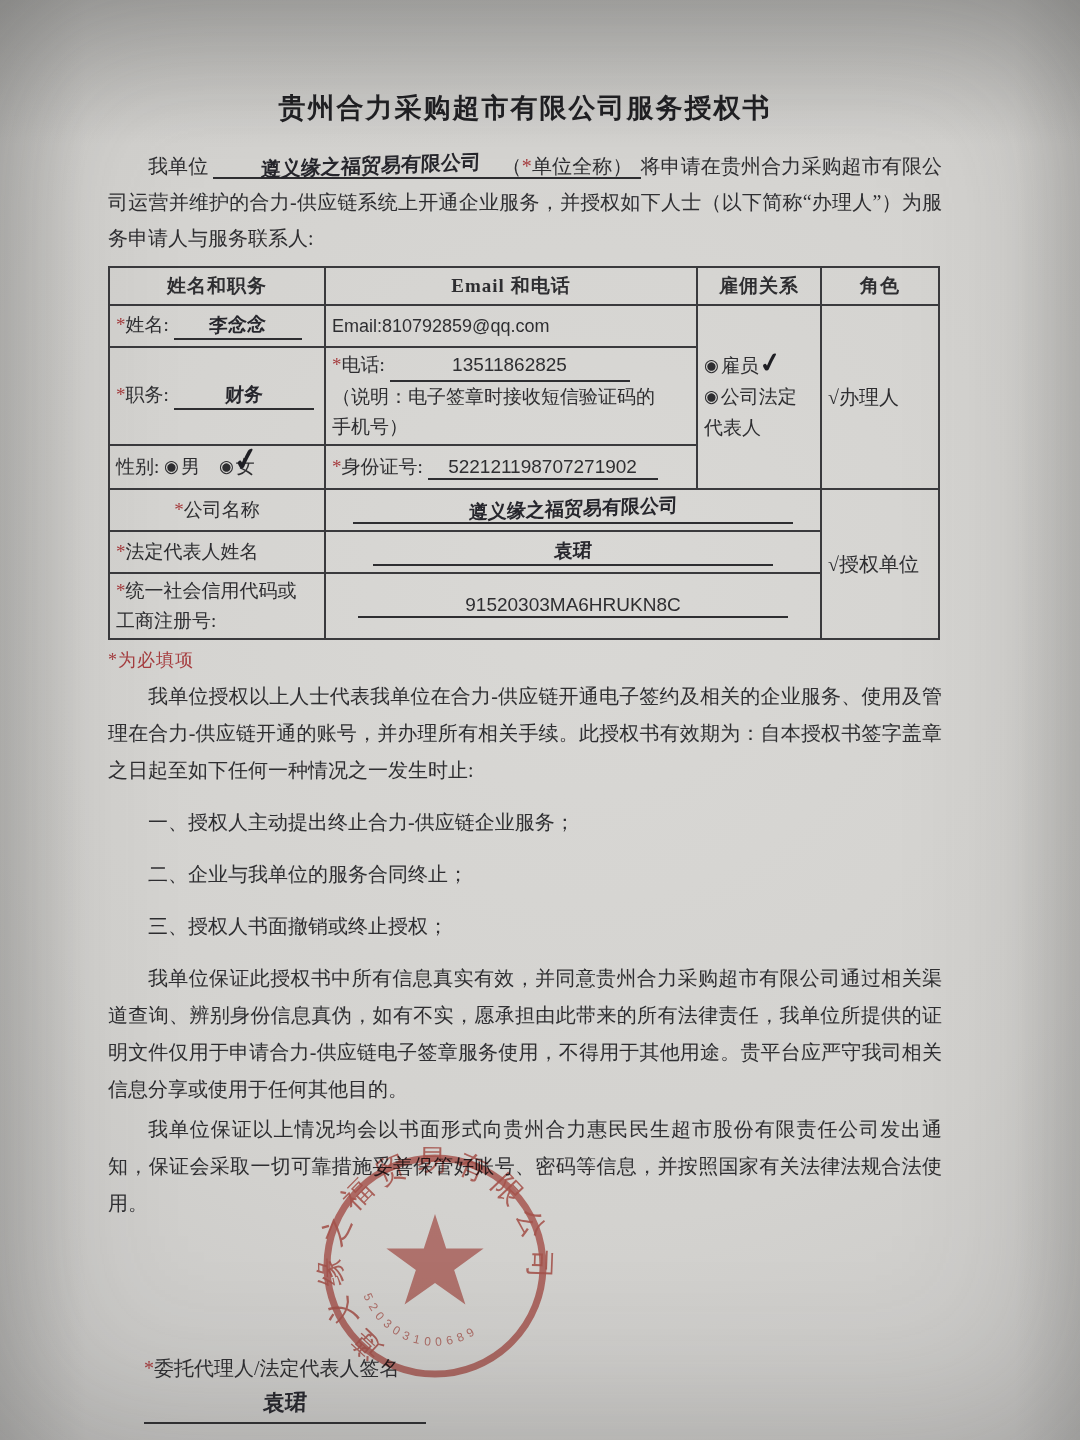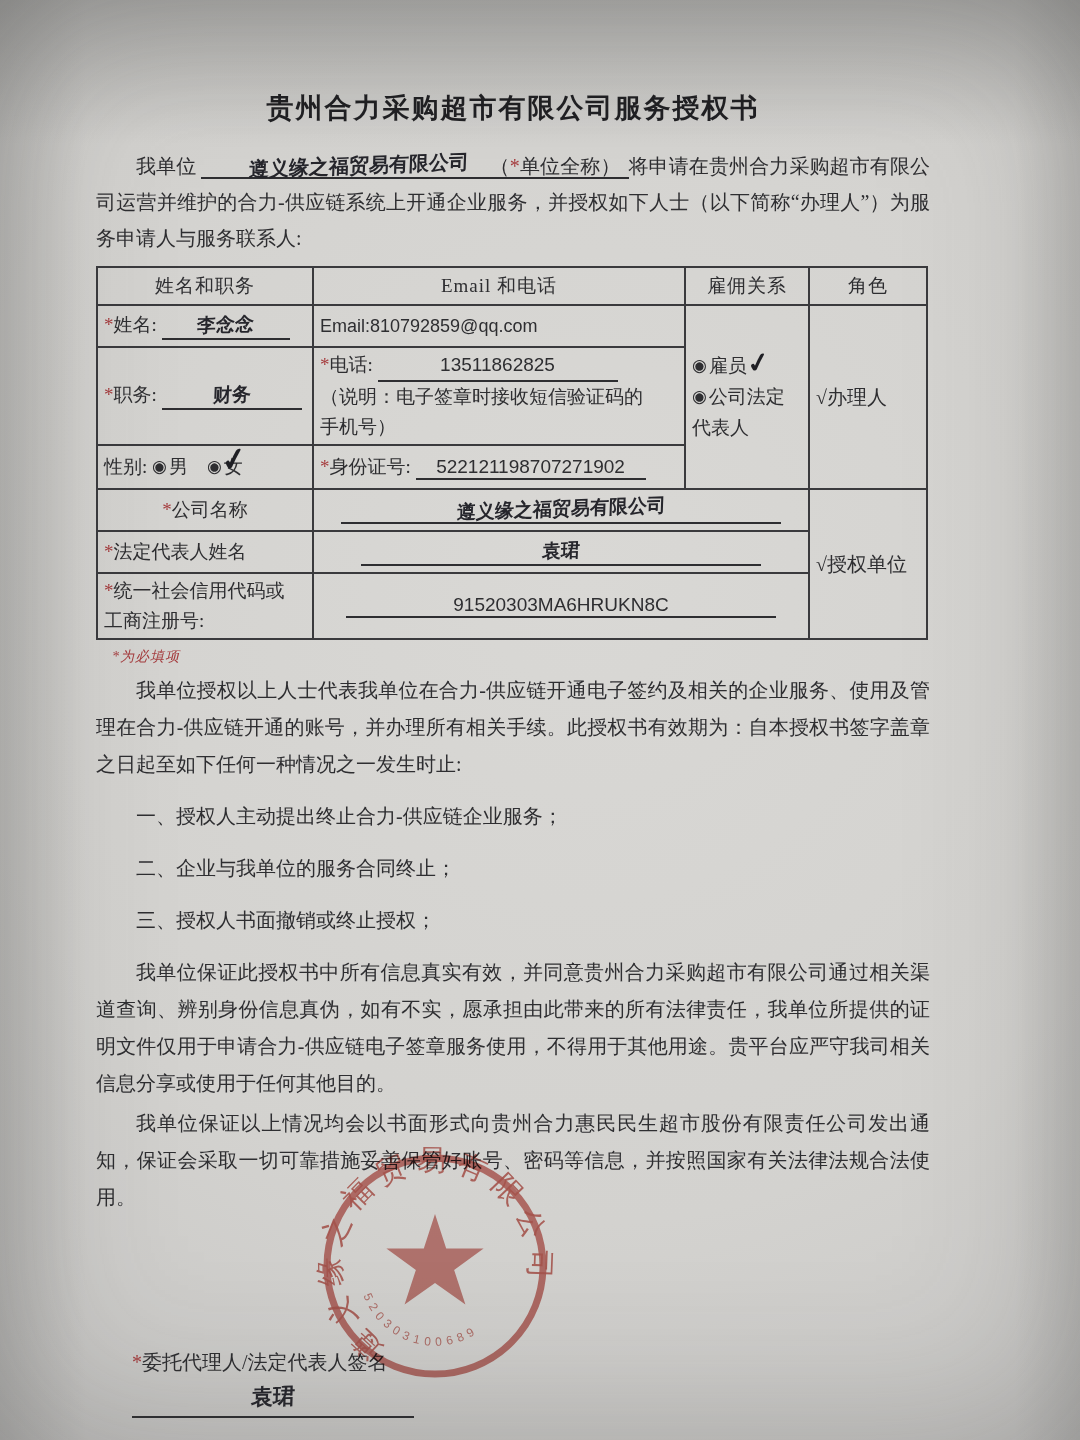--- a/index.html
+++ b/index.html
@@ -6,39 +6,39 @@
   body{
     width:1080px;height:1440px;position:relative;overflow:hidden;
     background:
       linear-gradient(180deg, rgba(120,120,118,.40), rgba(120,120,118,0) 10%),
       linear-gradient(90deg, rgba(120,120,118,.22), rgba(120,120,118,0) 8%, rgba(120,120,118,0) 94%, rgba(120,120,118,.18)),
       radial-gradient(130% 100% at 54% 40%, #d9d8d5 0%, #d3d2cf 45%, #c8c7c5 72%, #abaaa8 100%);
     font-family:"Liberation Serif","DejaVu Serif",serif;
     color:#2e2e31;
   }
   body::after{content:"";position:absolute;inset:0;box-shadow:inset 0 0 170px rgba(55,55,55,.30);pointer-events:none;}
-  .content{position:absolute;left:96px;top:90px;width:834px;}
+  .content{position:absolute;left:108px;top:90px;width:834px;}
   .doc-title{margin:0;text-align:center;font-size:27px;font-weight:bold;letter-spacing:2px;color:#1f1f22;}
   .intro{margin:22px 0 10px;font-size:20px;line-height:36px;text-align:justify;text-indent:2em;}
   .fill-under{border-bottom:2px solid #2e2e31;padding:0 8px;white-space:nowrap;}
   .handwritten{font-weight:700;display:inline-block;transform:rotate(-2deg) skewX(-4deg);color:#26262c;}
   .sans{font-family:"Liberation Sans","DejaVu Sans",sans-serif;}
   .red{color:#a63d3f;}
   .auth-table{border-collapse:collapse;width:830px;table-layout:fixed;font-size:19px;margin-top:4px;}
   .auth-table th,.auth-table td{border:2px solid #3a3a3d;padding:2px 6px;vertical-align:middle;}
-  .auth-table th{height:32px;text-align:center;font-weight:400;letter-spacing:1px;}
+  .auth-table th{height:32px;text-align:center;font-weight:700;letter-spacing:1px;}
   .cell-line{display:block;line-height:30px;}
   .u{display:inline-block;border-bottom:2px solid #2e2e31;text-align:center;}
   .radio{font-size:17px;position:relative;top:-1px;margin-right:2px;}
   .check{font-weight:700;font-size:27px;display:inline-block;transform:rotate(-10deg);color:#1f1f24;line-height:0;}
   .gender-female{position:relative;display:inline-block;}
   .gender-female .check{position:absolute;left:14px;top:6px;font-size:31px;}
   .role-cell{text-align:left;font-size:20px;}
   .center{text-align:center;}
-  .required-note{font-size:14px;margin:8px 16px 6px;letter-spacing:1px;font-style:italic;}
+  .required-note{font-size:18px;margin:8px 0 6px;letter-spacing:1px;}
   .para{font-size:20px;line-height:37px;text-align:justify;text-indent:2em;margin:0 0 3px;}
   .item{margin:15px 0;}
   .sig-block{margin-top:130px;padding-left:36px;font-size:20px;}
   .sig-label{line-height:32px;}
   .sig-line{width:282px;border-bottom:2px solid #2e2e31;text-align:center;height:34px;margin:4px 0 8px;font-size:22px;}
   .seal{position:absolute;left:314px;top:1144px;mix-blend-mode:multiply;opacity:.93;pointer-events:none;}
 </style>
 </head>
 <body>
 

